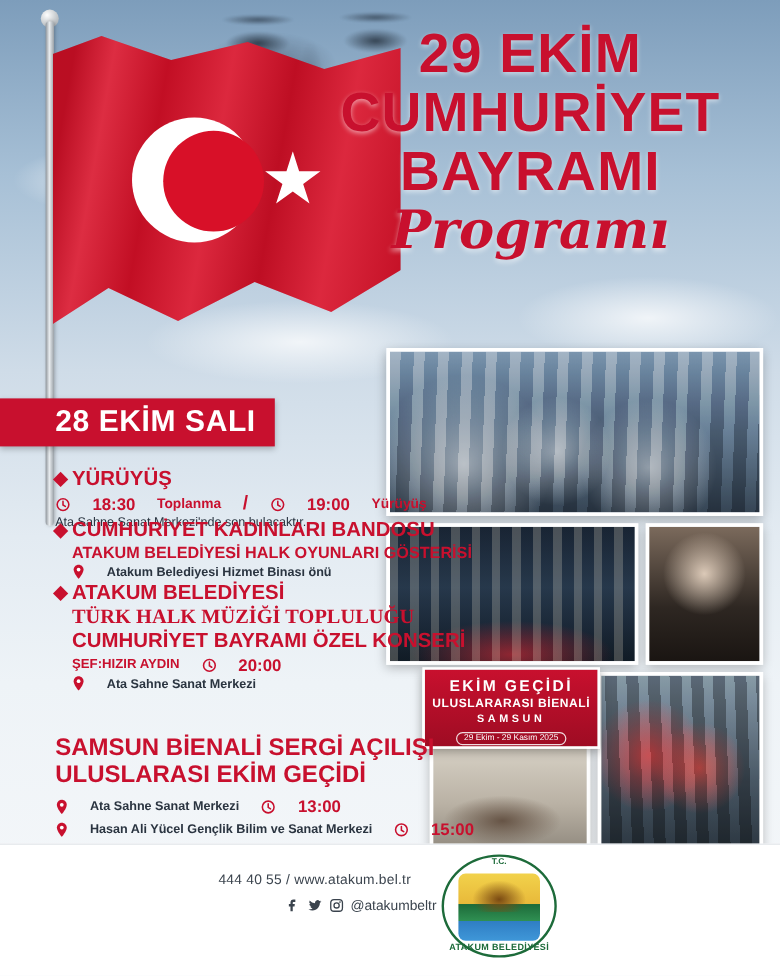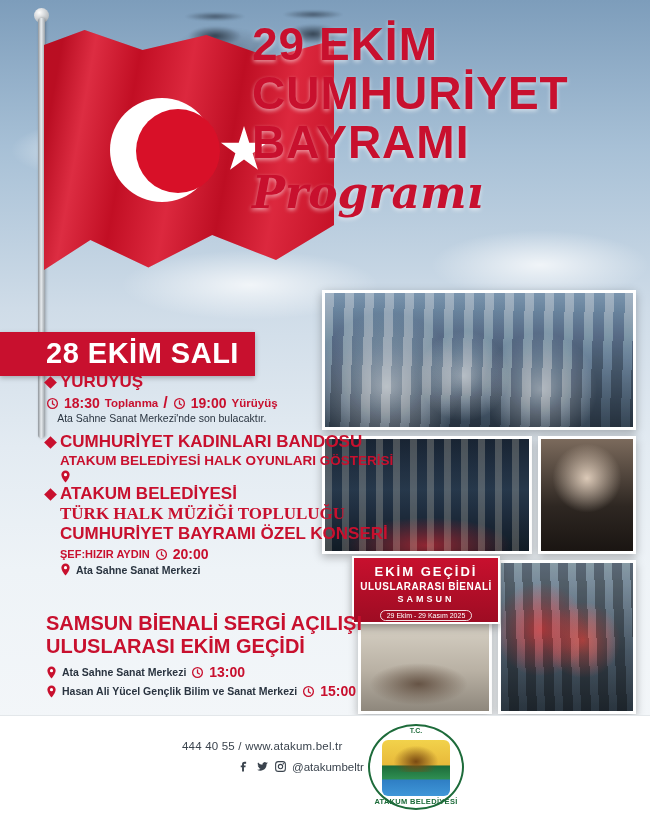--- a/index.html
+++ b/index.html
@@ -86,21 +86,21 @@
   }
   .flag .star {
     position: absolute; left: 176px; top: 96px;
     width: 48px; height: 48px; background: #ffffff;
     clip-path: polygon(50% 0%, 61% 35%, 98% 35%, 68% 57%, 79% 91%, 50% 70%, 21% 91%, 32% 57%, 2% 35%, 39% 35%);
   }
 
   
   .headline {
     position: absolute; right: 18px; top: 22px;
-    width: 380px; 
+    width: 380px; text-align: center;
     color: #c8102e;
     text-shadow: 0 2px 4px rgba(255,255,255,.55);
   }
   .headline .l1, .headline .l2, .headline .l3 {
     font-weight: 900; letter-spacing: 1px; line-height: .98;
   }
   .headline .l1 { font-size: 46px; }
   .headline .l2 { font-size: 46px; margin-top: 4px; }
   .headline .l3 { font-size: 46px; margin-top: 4px; }
   .headline .script {
@@ -187,46 +187,46 @@
   }
 
   
   .daybar {
     position: absolute; left: 0;
     background: #c8102e; color: #fff;
     font-weight: 900; letter-spacing: .5px;
     padding: 5px 16px 6px 46px;
     box-shadow: 0 2px 5px rgba(0,0,0,.25);
   }
-  #day1 { top: 332px; font-size: 29px; }
+  #day1 { top: 332px; font-size: 25px; }
   #day2 { top: 570px; font-size: 27px; }
 
   .prog { position: absolute; left: 46px; color: #c8102e; }
   .sect-title {
     font-size: 17px; font-weight: 900; color: #c8102e;
     display: flex; align-items: center; gap: 5px;
   }
   .bullet {
     width: 9px; height: 9px; background: #c8102e;
     transform: rotate(45deg); flex: 0 0 auto;
   }
   .sub-red { font-size: 13.5px; font-weight: 800; color: #c8102e; }
-  .sub-dark { font-size: 10.5px; color: #2a3440; line-height: 1.25; text-align: center; }
-  .row { display: flex; align-items: center; gap: 5px; flex-wrap: wrap; }
+  .sub-dark { font-size: 10.5px; color: #2a3440; line-height: 1.25; }
+  .row { display: flex; align-items: center; gap: 18px; flex-wrap: wrap; }
 
   .ico { flex: 0 0 auto; display: inline-block; vertical-align: middle; }
   .ico svg { display: block; }
 
   .time-red { font-size: 14px; font-weight: 800; color: #c8102e; }
   .loc-dark { font-size: 10.5px; color: #2a3440; font-weight: 600; }
 
   
   .footer {
     position: absolute; left: 0; bottom: 0;
-    width: 650px; height: 98px; background: #ffffff;
+    width: 650px; height: 110px; background: #ffffff;
     border-top: 1px solid #e3e7ea;
     padding-left: 28px;
   }
   .footer .contact {
     position: absolute; left: 182px; top: 24px;
     font-size: 11.5px; color: #3a434d; letter-spacing: .2px;
   }
   .footer .social {
     position: absolute; left: 238px; top: 44px;
     display: flex; align-items: center; gap: 5px;
@@ -299,21 +299,21 @@
 
   <div class="badge-card">
     <div class="b1">EKİM GEÇİDİ</div>
     <div class="b2">ULUSLARARASI BİENALİ</div>
     <div class="b3">SAMSUN</div>
     <div class="b4">29 Ekim - 29 Kasım 2025</div>
   </div>
 
   <div class="daybar" id="day1">28 EKİM SALI</div>
 
-  <div class="prog" style="top:372px;">
+  <div class="prog" style="top:389px;">
     <div class="sect-title">
       <span class="bullet"></span>
       <span>YÜRÜYÜŞ</span>
     </div>
     <div class="row" style="margin-top:2px;">
       <span class="ico">
         <svg width="13" height="13" viewBox="0 0 24 24">
             <circle cx="12" cy="12" r="9" fill="none" stroke="#c8102e" stroke-width="2.4"></circle>
             <path d="M12 7v5.6l3.6 2.2" fill="none" stroke="#c8102e" stroke-width="2.4" stroke-linecap="round"></path>
           </svg>
@@ -339,20 +339,21 @@
       <span>CUMHURİYET KADINLARI BANDOSU</span>
     </div>
     <div class="sub-red" style="margin-left:14px;margin-top:1px;">ATAKUM BELEDİYESİ HALK OYUNLARI GÖSTERİSİ</div>
     <div class="row" style="margin-left:14px;margin-top:2px;">
       <span class="ico">
         <svg width="11" height="13" viewBox="0 0 24 28">
             <path d="M12 1c-5 0-9 4-9 9 0 7 9 17 9 17s9-10 9-17c0-5-4-9-9-9z" fill="#c8102e"></path>
             <circle cx="12" cy="10" r="3.4" fill="#ffffff"></circle>
           </svg>
       </span>
+      <span class="loc-dark">Atakum Belediyesi Hizmet Binası önü</span>
     </div>
   </div>
 
   <div class="prog" style="top:484px;">
     <div class="sect-title">
       <span class="bullet"></span>
       <span>ATAKUM BELEDİYESİ</span>
     </div>
     <div class="sect-title" style="margin-left:14px;font-family:Liberation Serif, serif;">TÜRK HALK MÜZİĞİ TOPLULUĞU</div>
     <div class="sect-title" style="margin-left:14px;">CUMHURİYET BAYRAMI ÖZEL KONSERİ</div>

